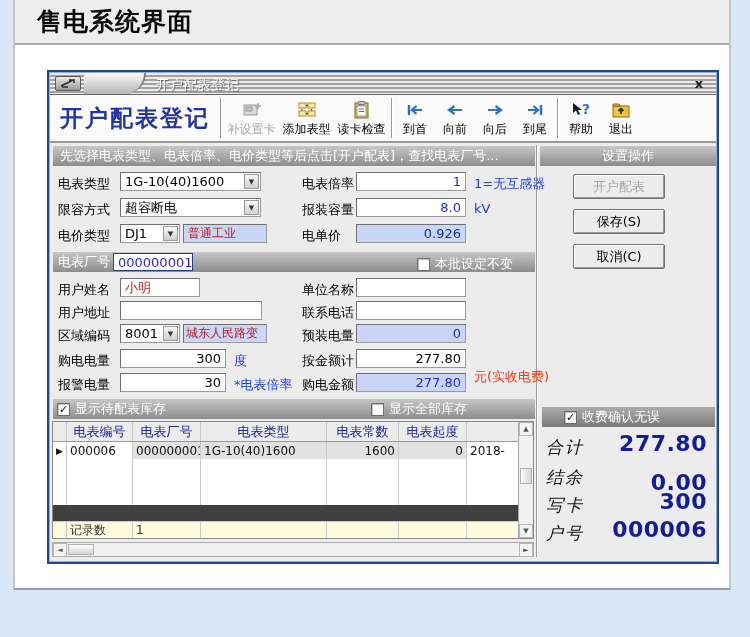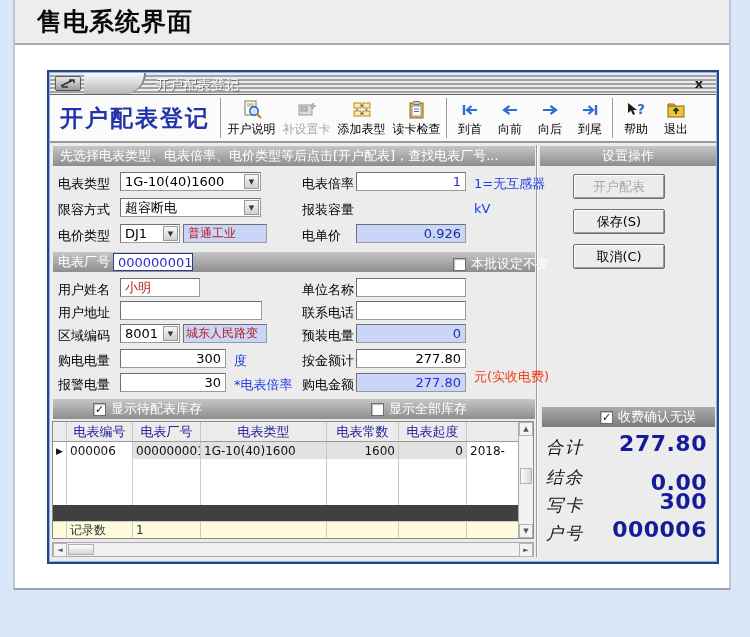--- a/index.html
+++ b/index.html
@@ -104,21 +104,21 @@
   .note-b { position:absolute; font-size:13px; color:#1d3fe0; white-space:nowrap; }
   .note-r { position:absolute; font-size:13px; color:#f03a10; white-space:nowrap;margin-top:16px; }
 
   .cb {
     width:13px; height:13px; background:#fff; border:1px solid #6e6e6e;
     box-shadow:inset 1px 1px 1px #bbb; display:inline-flex;
     align-items:center; justify-content:center;
     font-size:11px; font-weight:bold; color:#111; line-height:1;
     margin-right:5px; flex:none;
   }
-  .cbrow { display:flex; align-items:center;margin-left:36px; }
+  .cbrow { display:flex; align-items:center; }
 
   
   .tablewrap {
     position:absolute; left:3px; top:349px; width:482px; height:118px;
     background:#404040; border:1px solid #8a8a8a;
   }
   .trow { display:flex; width:466px; }
   .tc { border-right:1px solid #c9c9c9; padding:0 3px; font-size:12px;
         display:flex; align-items:center; overflow:hidden; white-space:nowrap; flex:none; height:100%; }
   .thead { height:20px; background:#ececec; border-bottom:1px solid #9a9a9a; }
@@ -192,32 +192,20 @@
       </span>
       <span class="swoosh"></span>
       <span class="tb-title">开户配表登记</span>
       <span class="tb-close">x</span>
     </div>
 
     <div class="toolbar">
       <span class="brand">开户配表登记</span>
       <span class="tb-sep"></span>
 
-      <div class="tb-btn">
-        <span class="ticon">
-          <svg width="20" height="20" viewBox="0 0 20 20">
-              <rect x="3" y="1" width="11" height="14" fill="#fffbe8" stroke="#7a7a52"></rect>
-              <line x1="5" y1="4" x2="12" y2="4" stroke="#9a9a7a"></line>
-              <line x1="5" y1="6" x2="12" y2="6" stroke="#9a9a7a"></line>
-              <circle cx="12" cy="11" r="4.2" fill="#cfe4ff" stroke="#1e56c8" stroke-width="1.4"></circle>
-              <line x1="15" y1="14" x2="19" y2="18" stroke="#c88a1e" stroke-width="2.4"></line>
-            </svg>
-        </span>
-        <span>开户说明</span>
-      </div>
 
       <div class="tb-btn disabled">
         <span class="ticon">
           <svg width="20" height="18" viewBox="0 0 20 18">
               <rect x="2" y="4" width="13" height="10" fill="#dcdcdc" stroke="#9a9a9a"></rect>
               <rect x="4" y="6" width="6" height="4" fill="#c2c2c2" stroke="#9a9a9a"></rect>
               <line x1="16" y1="2" x2="16" y2="8" stroke="#aaa" stroke-width="1.6"></line>
               <line x1="13" y1="5" x2="19" y2="5" stroke="#aaa" stroke-width="1.6"></line>
             </svg>
         </span>
@@ -329,20 +317,23 @@
       <span>1</span>
     </div>
     <div class="note-b" style="left:425px; top:103px;">1=无互感器</div>
 
     <div class="lab" style="left:9px; top:129px;">限容方式</div>
     <div class="fld combo" style="left:71px; top:126px; width:141px; color:#000;">
       <span>超容断电</span>
       <span class="carrow">▼</span>
     </div>
     <div class="lab" style="left:253px; top:129px;">报装容量</div>
+    <div class="fld num" style="left:307px; top:126px; width:110px;">
+      <span>8.0</span>
+    </div>
     <div class="note-b" style="left:425px; top:129px;">kV</div>
 
     <div class="lab" style="left:9px; top:155px;">电价类型</div>
     <div class="fld combo" style="left:71px; top:152px; width:60px; color:#000;">
       <span>DJ1</span>
       <span class="carrow">▼</span>
     </div>
     <div class="fld hl black" style="left:134px; top:152px; width:84px; font-size:12px;">
       <span>普通工业</span>
     </div>

